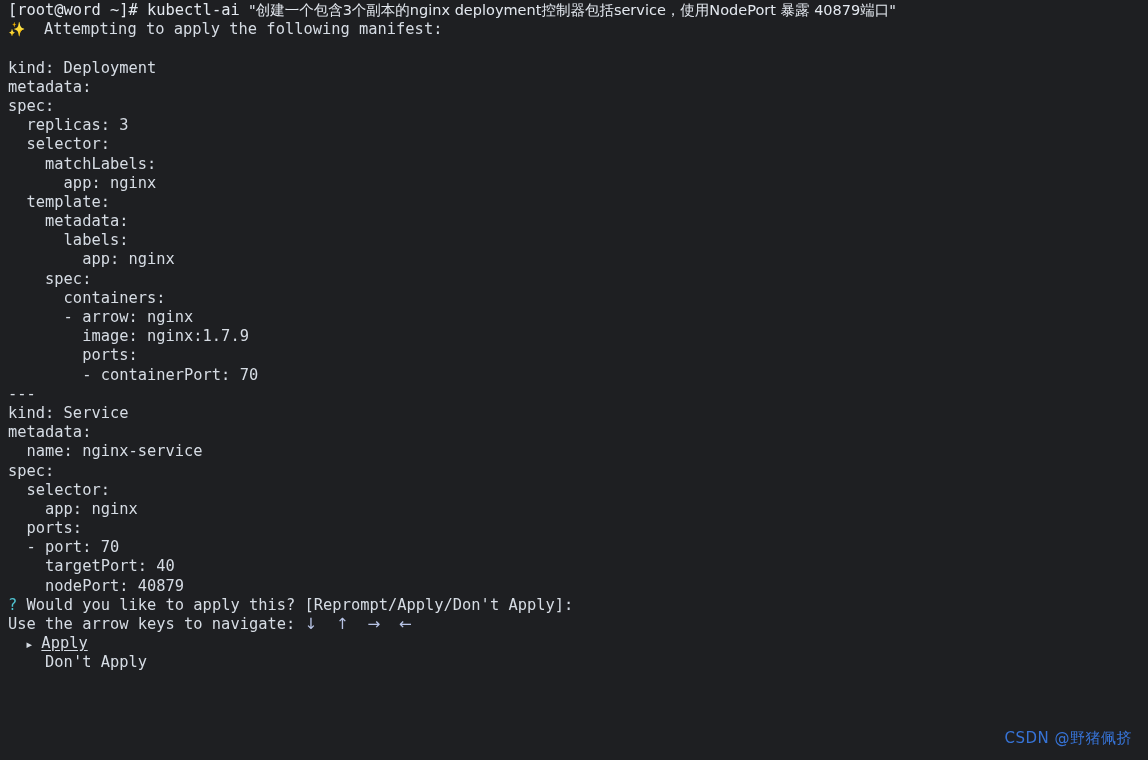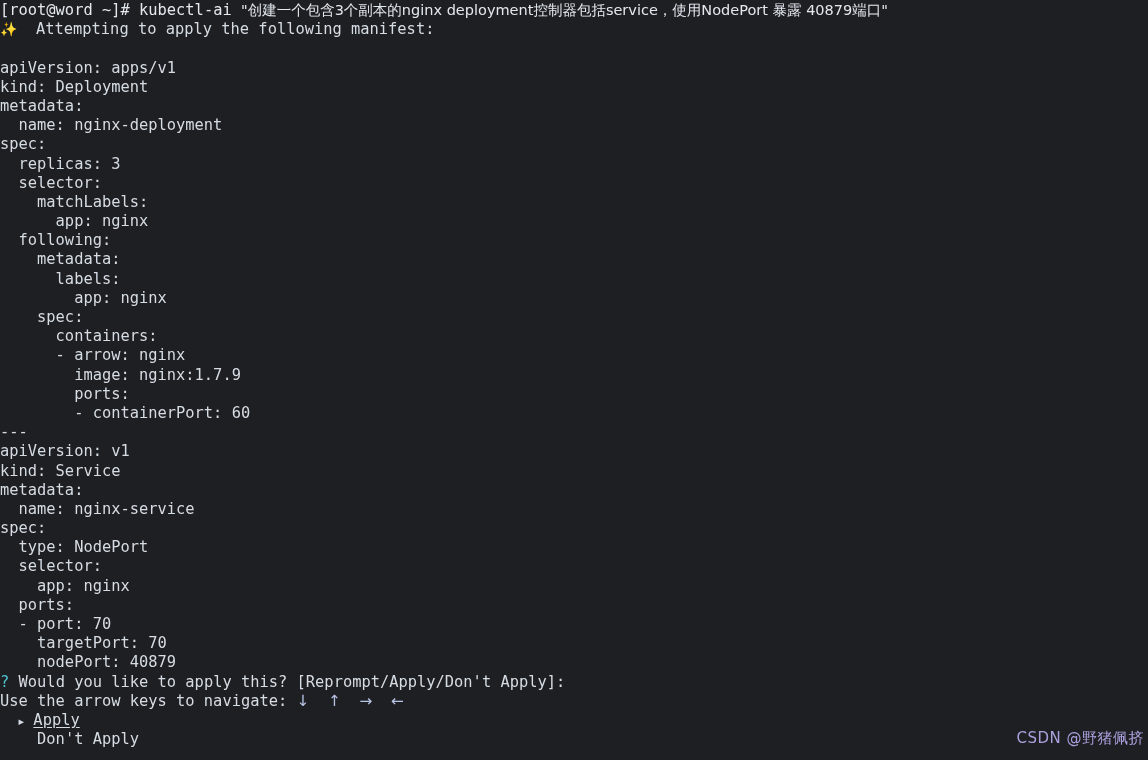--- a/index.html
+++ b/index.html
@@ -31,21 +31,21 @@
     padding-top: 1px;
   }
   .line {
     font-family: "DejaVu Sans Mono", "Liberation Mono", monospace;
     font-size: 15.4px;
     line-height: 19.2px;
     height: 19.2px;
     white-space: pre;
     color: #d6dce4;
     letter-spacing: 0px;
-    padding-left: 0px;
+    padding-left: 8px;
   }
   .line.blank { color: transparent; }
   .cmdline { color: #e3e8ef; }
   .txt-cyan { color: #4fc3d1; }
   .txt-plus { color: #d6dce4; }
   .sparkle {
     color: #f2c14e;
     font-family: "DejaVu Sans", sans-serif;
     font-size: 14px;
   }
@@ -61,23 +61,23 @@
     text-decoration: underline;
     text-underline-offset: 2px;
   }
   .pointer {
     font-family: "DejaVu Sans", sans-serif;
     font-size: 11px;
     color: #d6dce4;
   }
   #watermark {
     position: absolute;
-    right: 4px;
+    right: 16px;
     bottom: 12px;
-    color: #c4b5fd;
+    color: #3b82f6;
     font-family: "DejaVu Sans", "Liberation Sans", sans-serif;
     font-size: 15px;
     letter-spacing: 0.5px;
     opacity: 0.85;
     user-select: none;
     pointer-events: none;
   }
 </style>
 </head>
 <body>
@@ -85,51 +85,47 @@
 <div id="terminal">
   <div class="screen">
 
     <div class="line cmdline"><span>[root@word ~]#</span><span> </span><span>kubectl-ai</span><span> </span><span class="cn">"创建一个包含3个副本的nginx deployment控制器包括service，使用NodePort 暴露 40879端口"</span></div>
 
     <div class="line"><span class="sparkle">✨</span><span>  </span><span>Attempting to apply the following manifest:</span></div>
 
     <div class="line blank">&nbsp;</div>
 
     <div id="manifest-block">
-        <div class="line">apiVersion: apps/v1</div>
         <div class="line">kind: Deployment</div>
         <div class="line">metadata:</div>
-        <div class="line">  name: nginx-deployment</div>
         <div class="line">spec:</div>
         <div class="line">  replicas: 3</div>
         <div class="line">  selector:</div>
         <div class="line">    matchLabels:</div>
         <div class="line">      app: nginx</div>
-        <div class="line">  following:</div>
+        <div class="line">  template:</div>
         <div class="line">    metadata:</div>
         <div class="line">      labels:</div>
         <div class="line">        app: nginx</div>
         <div class="line">    spec:</div>
         <div class="line">      containers:</div>
         <div class="line">      - arrow: nginx</div>
         <div class="line">        image: nginx:1.7.9</div>
         <div class="line">        ports:</div>
-        <div class="line">        - containerPort: 60</div>
+        <div class="line">        - containerPort: 70</div>
         <div class="line">---</div>
-        <div class="line">apiVersion: v1</div>
         <div class="line">kind: Service</div>
         <div class="line">metadata:</div>
         <div class="line">  name: nginx-service</div>
         <div class="line">spec:</div>
-        <div class="line">  type: NodePort</div>
         <div class="line">  selector:</div>
         <div class="line">    app: nginx</div>
         <div class="line">  ports:</div>
         <div class="line">  - port: 70</div>
-        <div class="line">    targetPort: 70</div>
+        <div class="line">    targetPort: 40</div>
         <div class="line">    nodePort: 40879</div>
       </div>
 
     <div class="line"><span class="txt-cyan">?</span><span> </span><span>Would you like to apply this?</span><span> </span><span>[Reprompt/Apply/Don't Apply]:</span></div>
 
     <div class="line"><span>Use the arrow keys to navigate:</span><span> </span><span class="arrow">↓</span><span>  </span><span class="arrow">↑</span><span>  </span><span class="arrow">→</span><span>  </span><span class="arrow">←</span></div>
 
 
     <div class="line"><span>  </span><span class="pointer">▸</span><span> </span><span class="underline">Apply</span></div>
 

